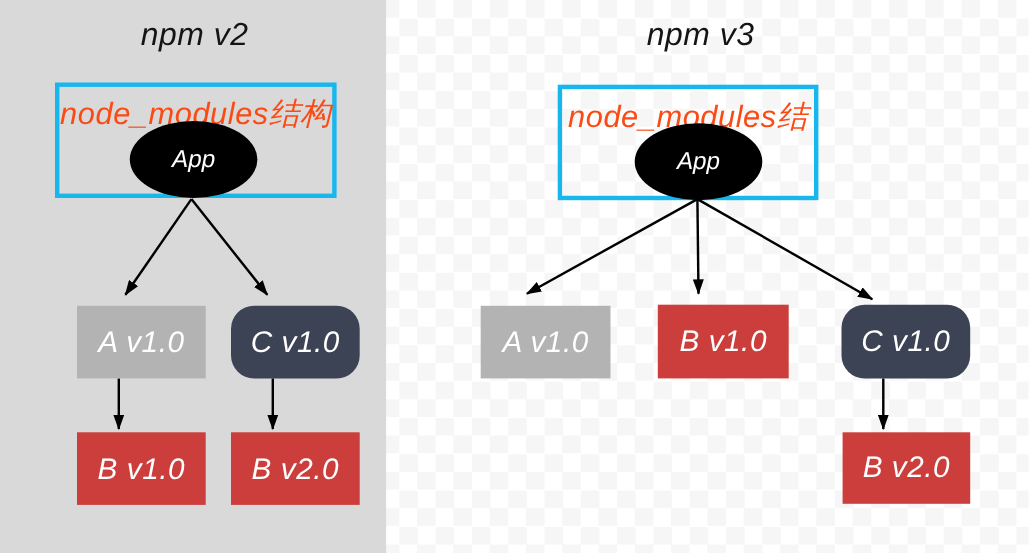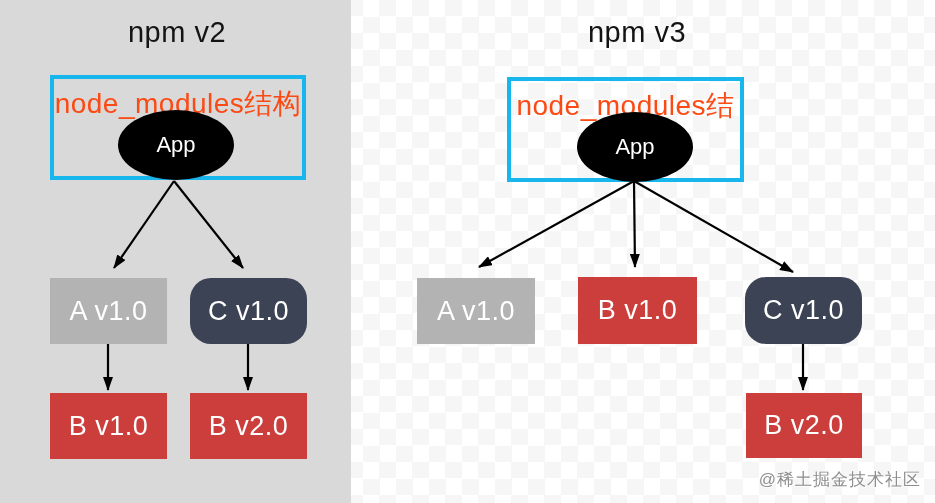--- a/index.html
+++ b/index.html
@@ -17,20 +17,21 @@
     --watermark-color:#8e8e8e;
   }
   *{margin:0;padding:0;box-sizing:border-box;}
   body{font-family:"Liberation Sans","DejaVu Sans",sans-serif;}
   .stage{
     position:relative;width:935px;height:503px;overflow:hidden;
     background:
       conic-gradient(var(--checker-dark) 25%, var(--checker-light) 0 50%,
                      var(--checker-dark) 0 75%, var(--checker-light) 0);
     background-size:33px 33px;
+    font-style:italic;
   }
   .panel-left{
     position:absolute;left:0;top:0;width:351px;height:503px;
     background:var(--panel-bg);
   }
   .panel-title{
     position:absolute;top:16px;font-size:29px;color:var(--title-color);
     text-align:center;width:260px;letter-spacing:0.5px;
   }
   .container-box{
@@ -40,21 +41,21 @@
     position:absolute;left:0;right:0;top:6px;text-align:center;
     color:var(--container-label);font-size:28px;letter-spacing:0.5px;
   }
   .root-ellipse{
     position:absolute;width:116px;height:70px;border-radius:50%;
     background:var(--root-fill);display:flex;align-items:center;justify-content:center;
     color:#fff;font-size:22px;z-index:3;
   }
   .node{
     position:absolute;display:flex;align-items:center;justify-content:center;
-    color:#fff;font-size:27px;letter-spacing:0.5px;z-index:2;
+    color:#fff;font-size:27px;letter-spacing:0.5px;z-index:2;margin-left:20px;
   }
   .node.gray{background:var(--node-gray);}
   .node.navy{background:var(--node-navy);border-radius:21px;}
   .node.red{background:var(--node-red);}
   .edges-layer{position:absolute;left:0;top:0;z-index:1;}
   .edges-layer line{stroke:var(--arrow);stroke-width:2.2;}
   .watermark{
     position:absolute;right:14px;bottom:12px;font-size:17px;
     color:var(--watermark-color);letter-spacing:1px;
     text-shadow:1px 1px 0 rgba(255,255,255,0.9);
@@ -101,14 +102,13 @@
   <div class="node gray" style="left:50px;top:278px;width:117px;height:66px;">A v1.0</div>
   <div class="node navy" style="left:190px;top:278px;width:117px;height:66px;">C v1.0</div>
   <div class="node red" style="left:50px;top:393px;width:117px;height:66px;">B v1.0</div>
   <div class="node red" style="left:190px;top:393px;width:117px;height:66px;">B v2.0</div>
 
   <div class="node gray" style="left:417px;top:278px;width:118px;height:66px;">A v1.0</div>
   <div class="node red" style="left:578px;top:277px;width:119px;height:67px;">B v1.0</div>
   <div class="node navy" style="left:745px;top:277px;width:117px;height:67px;">C v1.0</div>
   <div class="node red" style="left:746px;top:393px;width:116px;height:65px;">B v2.0</div>
 
-  <div class="watermark">@稀土掘金技术社区</div>
 </div>
 
 </body></html>

